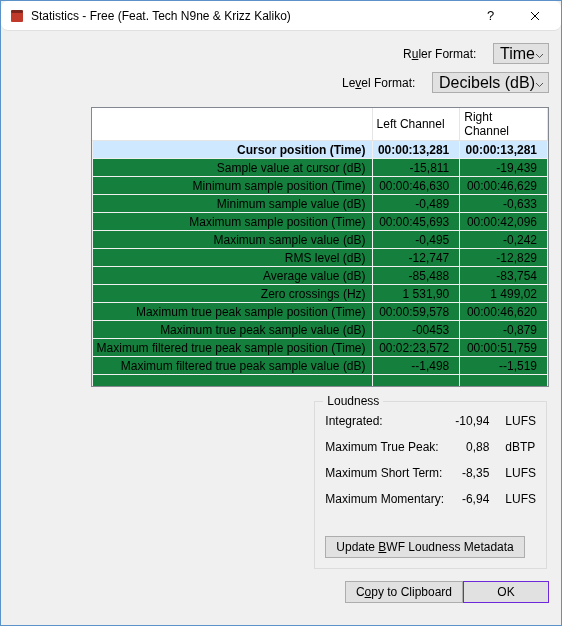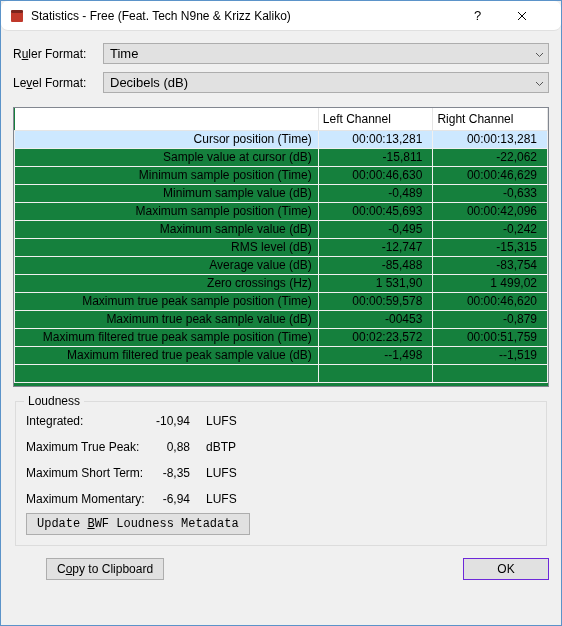--- a/index.html
+++ b/index.html
@@ -1,48 +1,48 @@
 <!DOCTYPE html>
 <html><head>
 <meta charset="utf-8">
 <style>
   * { box-sizing: border-box; }
   html, body { margin: 0; padding: 0; font-family: "Segoe UI", Tahoma, sans-serif; font-size: 12px; color: #000; background: #fff; }
   .window { width: 562px; height: 626px; border: 1px solid #5b93c9; display: flex; flex-direction: column; background: #f0f0f0; }
-  .titlebar { height: 30px; background: #fff; display: flex; align-items: center; padding: 0 17px 0 8px; border-bottom: 1px solid #e0e0e0; border-radius: 7px; }
+  .titlebar { height: 30px; background: #fff; display: flex; align-items: center; padding: 0 4px 0 8px; border-bottom: 1px solid #e0e0e0; border-radius: 7px; }
   .titlebar-icon { width: 16px; height: 16px; margin-right: 6px; }
   .titlebar-title { flex: 1; font-size: 12px; color: #000; }
   .titlebar-btn { width: 45px; height: 28px; display: flex; align-items: center; justify-content: center; color: #000; background: transparent; border: none; }
 
-  .client { flex: 1; padding: 12px 12px 10px 12px; display: flex; flex-direction: column; overflow: hidden; }
+  .client { flex: 1; padding: 12px 12px 10px 12px; display: flex; flex-direction: column; overflow: hidden; align-items: flex-end; }
 
   .form-row { display: flex; align-items: center; margin-bottom: 8px; }
   .form-label { width: 90px; }
-  .dropdown { flex: 1; height: 21px; background: #e1e1e1; border: 1px solid #adadad; display: flex; align-items: center; padding: 0 4px 0 6px; position: relative; font-size: 13px; }
+  .dropdown { flex: 1; height: 21px; background: #e1e1e1; border: 1px solid #adadad; display: flex; align-items: center; padding: 0 4px 0 6px; position: relative; font-size: 16px; }
   .dropdown .chev { margin-left: auto; }
 
   .table-wrap { border: 1px solid #828790; background: #15803d; height: 280px; overflow: hidden; margin-top: 6px; position: relative; }
   table { width: 100%; border-collapse: collapse; font-size: 12px; }
   thead th { background: #fff; border: 1px solid #e5e5e5; border-top: none; font-weight: 400; padding: 2px 8px 2px 4px; text-align: left; height: 22px; }
   thead th:first-child { border-left: none; }
   tbody td { border: 1px solid #f0f0f0; padding: 1px 10px 1px 4px; text-align: right; white-space: nowrap; height: 18px; }
   tbody td:first-child { text-align: right; padding-right: 6px; }
-  tbody tr.selected td { background: #cde8ff; }
+  tbody tr.selected td { background: #cde8ff; font-weight: bold; }
   .col-desc { width: 57%; }
   .col-l { width: 21.5%; }
   .col-r { width: 21.5%; }
 
   .loudness-box { border: 1px solid #dcdcdc; margin-top: 14px; padding: 6px 10px 10px 10px; position: relative; background: #f0f0f0; }
   .loudness-box .box-title { position: absolute; top: -8px; left: 8px; background: #f0f0f0; padding: 0 4px; font-size: 12px; }
   .loud-row { display: flex; align-items: center; height: 26px; }
   .loud-label { width: 120px; }
   .loud-val { width: 44px; text-align: right; }
   .loud-unit { margin-left: 16px; }
   .btn { background: #e1e1e1; border: 1px solid #adadad; padding: 3px 10px; font-size: 12px; font-family: inherit; }
-  .update-btn { margin-top: 1px; font-family: Liberation Mono, monospace; }
+  .update-btn { margin-top: 24px; }
 
   .footer { display: flex; align-items: center; margin-top: 12px; padding-left: 33px; }
   .footer .spacer { flex: 1; }
   .ok-btn { width: 86px; border: 1px solid #6d28d9; text-align: center; }
 
   .ul { text-decoration: underline; }
 </style>
 </head>
 <body>
 
@@ -106,21 +106,21 @@
         </thead>
         <tbody id="stats-body">
             <tr class="selected">
               <td>Cursor position (Time)</td>
               <td>00:00:13,281</td>
               <td>00:00:13,281</td>
             </tr>
             <tr>
               <td>Sample value at cursor (dB)</td>
               <td>-15,811</td>
-              <td>-22,062</td>
+              <td>-19,439</td>
             </tr>
             <tr>
               <td>Minimum sample position (Time)</td>
               <td>00:00:46,630</td>
               <td>00:00:46,629</td>
             </tr>
             <tr>
               <td>Minimum sample value (dB)</td>
               <td>-0,489</td>
               <td>-0,633</td>
@@ -131,21 +131,21 @@
               <td>00:00:42,096</td>
             </tr>
             <tr>
               <td>Maximum sample value (dB)</td>
               <td>-0,495</td>
               <td>-0,242</td>
             </tr>
             <tr>
               <td>RMS level (dB)</td>
               <td>-12,747</td>
-              <td>-15,315</td>
+              <td>-12,829</td>
             </tr>
             <tr>
               <td>Average value (dB)</td>
               <td>-85,488</td>
               <td>-83,754</td>
             </tr>
             <tr>
               <td>Zero crossings (Hz)</td>
               <td>1 531,90</td>
               <td>1 499,02</td>

